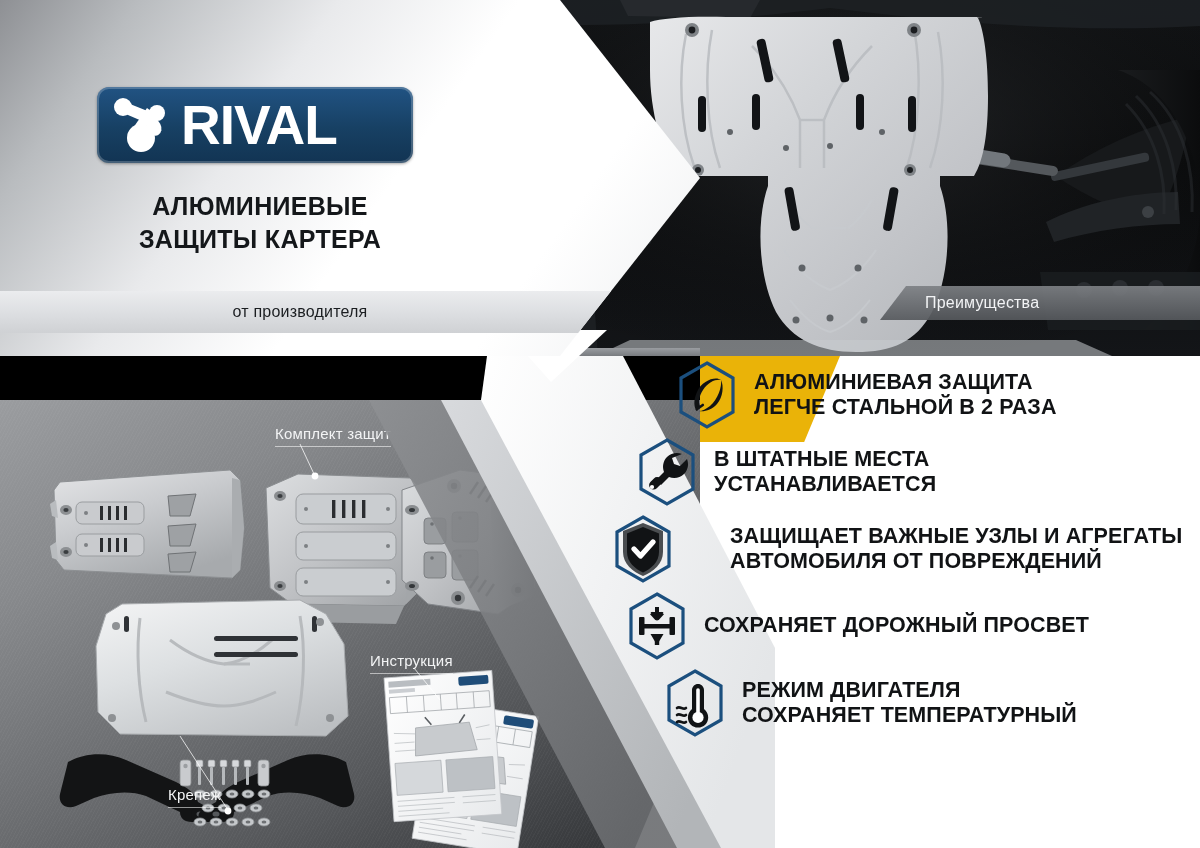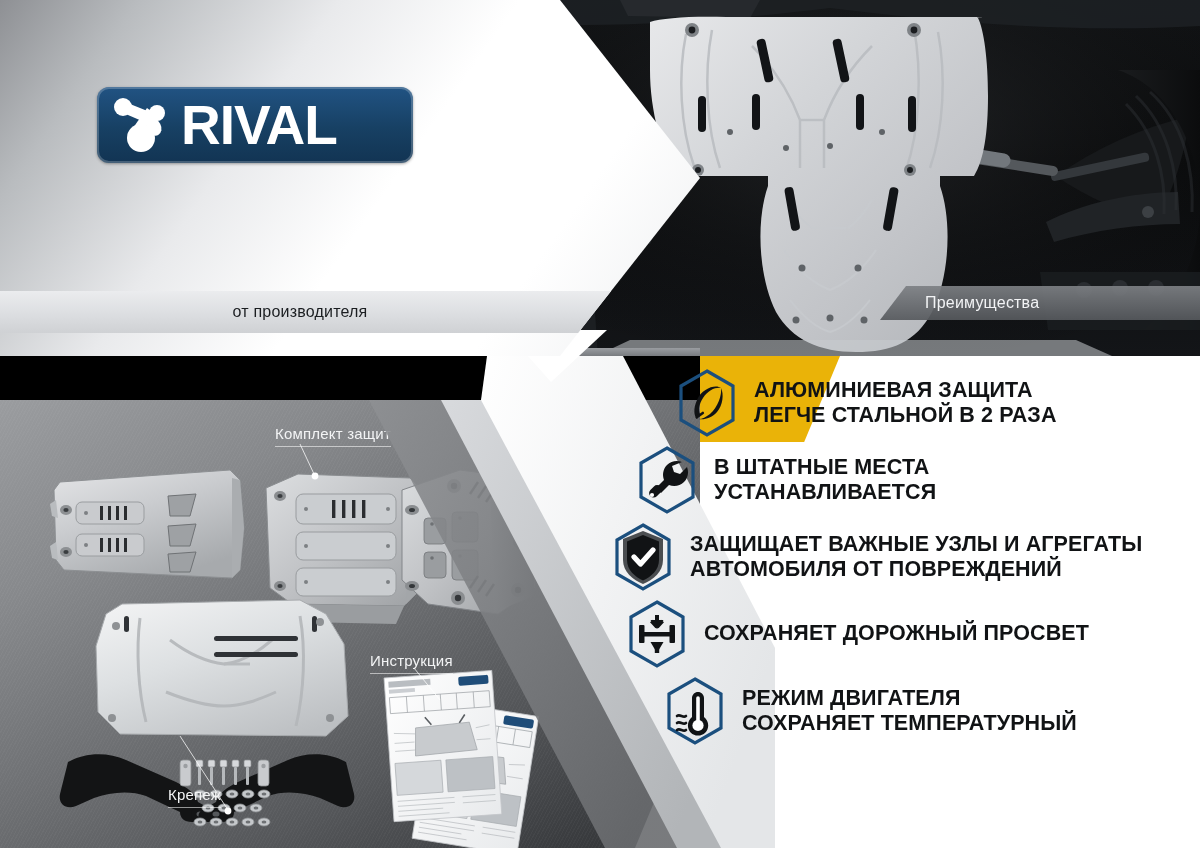--- a/index.html
+++ b/index.html
@@ -179,21 +179,21 @@
   .features-panel {
     position: absolute;
     right: 0; top: 356px;
     width: 660px; height: 492px;
     background: #ffffff;
     clip-path: polygon(300px 0, 660px 0, 660px 492px, 95px 492px);
     z-index: 4;
   }
   .features-list {
     position: absolute;
-    left: 612px; top: 368px;
+    left: 612px; top: 360px;
     width: 588px;
     z-index: 8;
   }
   .feature-row {
     display: flex;
     align-items: center;
     margin-bottom: 7px;
   }
   .hexicon {
     flex: 0 0 auto;
@@ -205,21 +205,21 @@
     font-size: 21.5px;
     font-weight: bold;
     line-height: 1.18;
     letter-spacing: 0.1px;
     margin-left: 16px;
   }
   .feature-text span { display: block; }
 
   .f0 { margin-left: 64px; }
   .f1 { margin-left: 24px; }
-  .f2 { margin-left: 0px; }
+  .f2 { margin-left: 0px; gap: 40px; }
   .f3 { margin-left: 14px; }
   .f4 { margin-left: 52px; }
 </style>
 </head>
 <body>
 
 <div class="poster">
 
   <div class="photo-top">
     <svg width="700" height="356" viewBox="0 0 700 356">
@@ -364,20 +364,24 @@
             <path d="M44 20 L30 40 L22 34 L36 14 Z"></path>
             <circle cx="12" cy="13" r="9"></circle>
             <circle cx="46" cy="19" r="8"></circle>
             <circle cx="30" cy="44" r="14"></circle>
             <ellipse cx="43" cy="33" rx="7" ry="9" transform="rotate(-28 43 33)"></ellipse>
           </g>
         </svg>
         <div class="logo-word">RIVAL</div>
       </div>
 
+      <div class="header-title">
+        <span>АЛЮМИНИЕВЫЕ</span>
+        <span>ЗАЩИТЫ КАРТЕРА</span>
+      </div>
 
       <div class="tagline-band"></div>
       <div class="tagline-text">от производителя</div>
     </div>
   </div>
 
   <div class="band-black-edge"></div>
   <div class="band-black"></div>
 
   <div class="products-panel">

